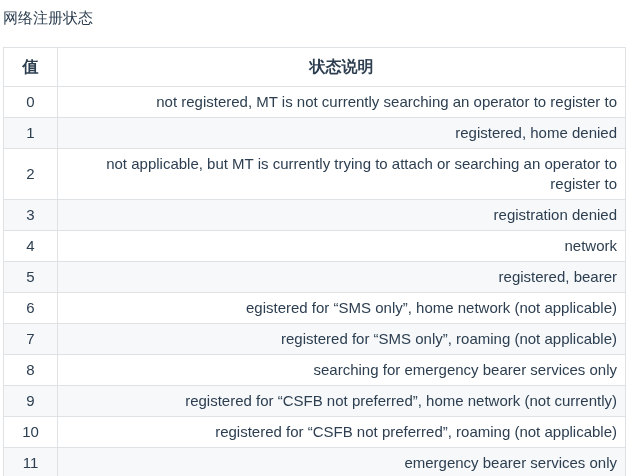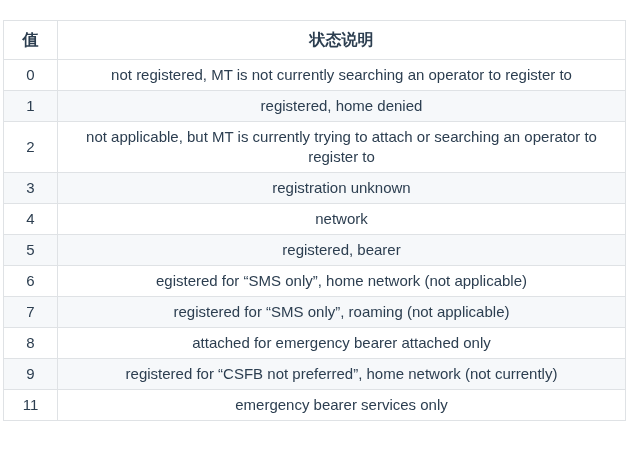--- a/index.html
+++ b/index.html
@@ -53,31 +53,32 @@
   table.status-table td {
     padding: 5px 8px;
     line-height: 20px;
     height: 31px;
   }
   td.col-value {
     width: 54px;
     text-align: center;
   }
   td.col-desc {
-    text-align: center;
+    text-align: right;
     padding-left: 14px;
   }
   tbody tr:nth-child(even) {
     background: var(--stripe);
   }
 </style>
 </head>
 <body>
 
 <div class="page">
+  <p class="page-title">网络注册状态</p>
 
   <div class="table-wrap">
     <table class="status-table">
       <thead>
         <tr>
           <th>值</th>
           <th>状态说明</th>
         </tr>
       </thead>
       <tbody id="table-body">
@@ -88,45 +89,49 @@
           <tr>
             <td class="col-value">1</td>
             <td class="col-desc">registered, home denied</td>
           </tr>
           <tr>
             <td class="col-value">2</td>
             <td class="col-desc">not applicable, but MT is currently trying to attach or searching an operator to register to</td>
           </tr>
           <tr>
             <td class="col-value">3</td>
-            <td class="col-desc">registration unknown</td>
+            <td class="col-desc">registration denied</td>
           </tr>
           <tr>
             <td class="col-value">4</td>
             <td class="col-desc">network</td>
           </tr>
           <tr>
             <td class="col-value">5</td>
             <td class="col-desc">registered, bearer</td>
           </tr>
           <tr>
             <td class="col-value">6</td>
             <td class="col-desc">egistered for “SMS only”, home network (not applicable)</td>
           </tr>
           <tr>
             <td class="col-value">7</td>
             <td class="col-desc">registered for “SMS only”, roaming (not applicable)</td>
           </tr>
           <tr>
             <td class="col-value">8</td>
-            <td class="col-desc">attached for emergency bearer attached only</td>
+            <td class="col-desc">searching for emergency bearer services only</td>
           </tr>
           <tr>
             <td class="col-value">9</td>
             <td class="col-desc">registered for “CSFB not preferred”, home network (not currently)</td>
+          </tr>
+          <tr>
+            <td class="col-value">10</td>
+            <td class="col-desc">registered for “CSFB not preferred”, roaming (not applicable)</td>
           </tr>
           <tr>
             <td class="col-value">11</td>
             <td class="col-desc">emergency bearer services only</td>
           </tr>
         </tbody>
     </table>
   </div>
 </div>
 

